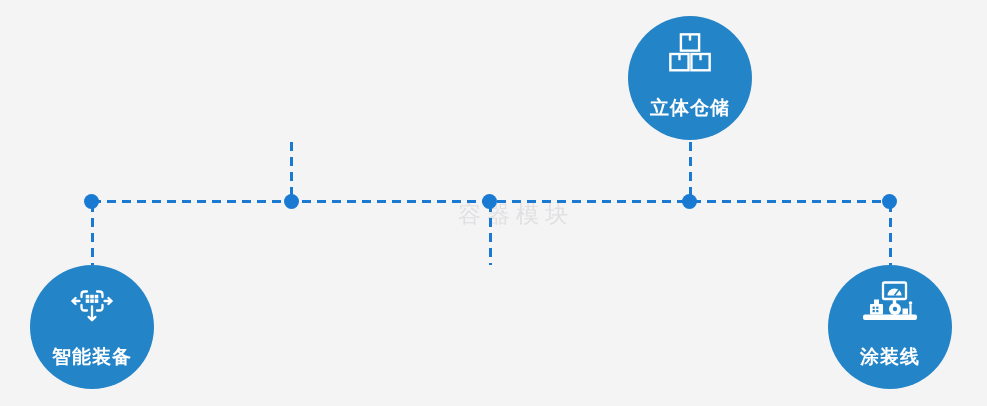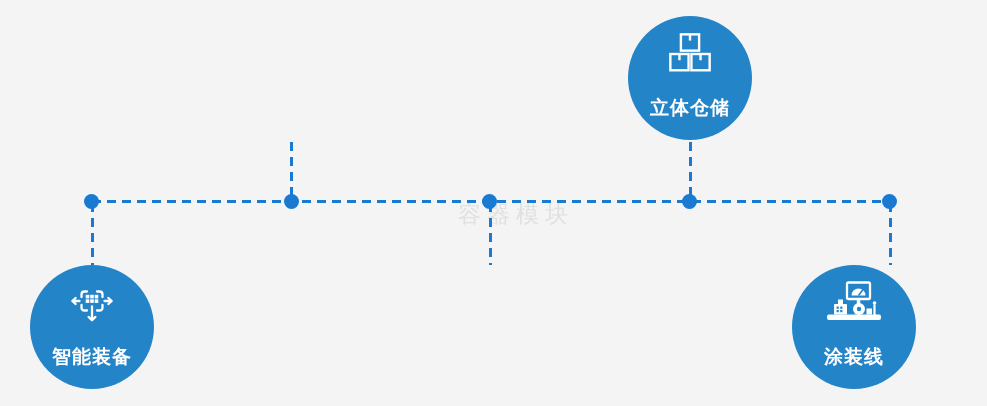--- a/index.html
+++ b/index.html
@@ -64,21 +64,21 @@
     display:flex;
     flex-direction:column;
     align-items:center;
     padding-top:13px;
     box-sizing:border-box;
   }
   .node-1{left:231px;top:16px;}
   .node-2{left:628px;top:16px;}
   .node-3{left:30px;top:265px;}
   .node-4{left:428px;top:265px;}
-  .node-5{left:792px;top:265px;}
+  .node-5{left:828px;top:265px;}
   .node .icon-box{
     height:50px;
     display:flex;
     align-items:center;
     justify-content:center;
   }
   .node .label{
     margin-top:16px;
     color:#ffffff;
     font-size:19px;

